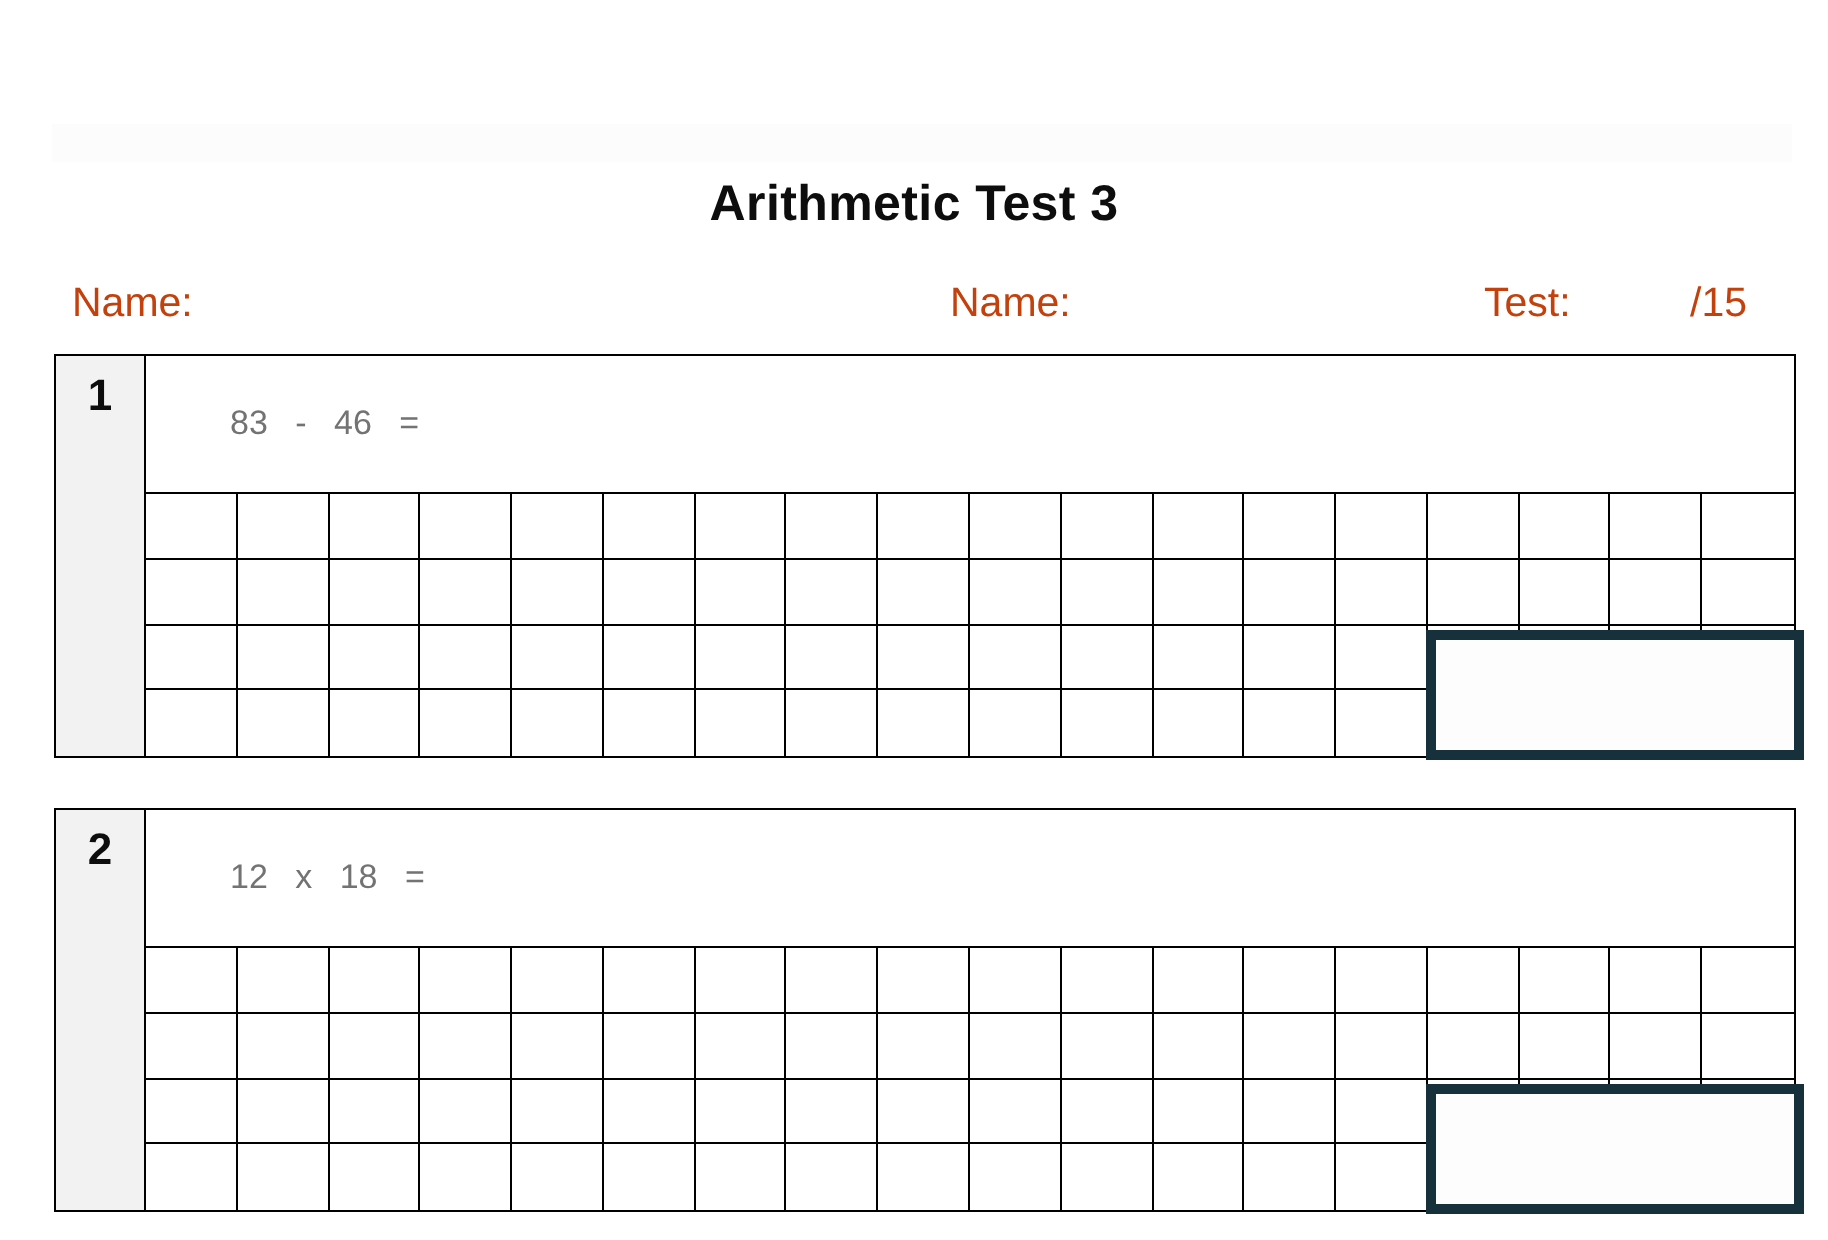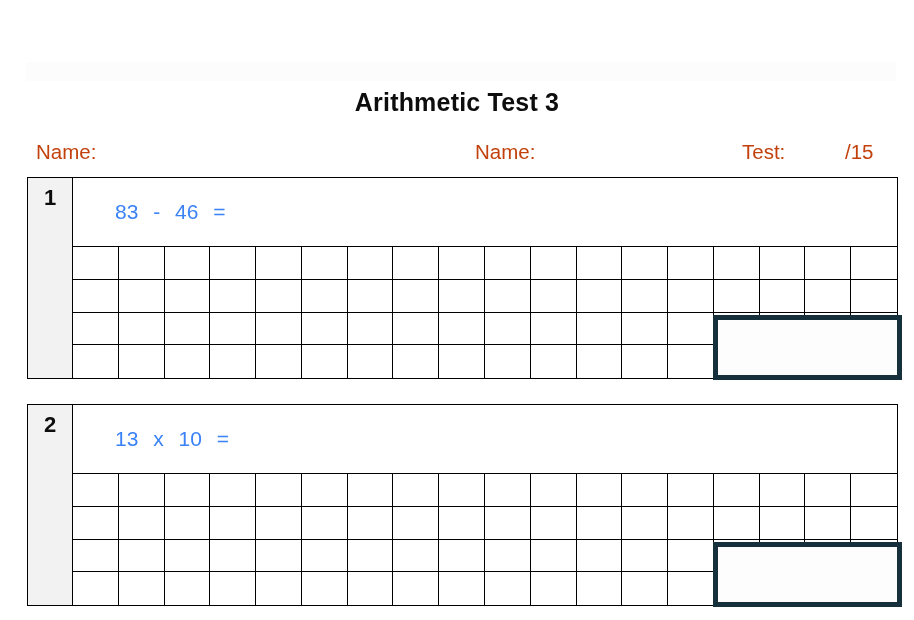--- a/index.html
+++ b/index.html
@@ -40,21 +40,21 @@
   .num-col {
     width:45px; flex:0 0 45px; background:var(--number-col-bg,#f2f2f2);
     border-right:1px solid #000; box-sizing:border-box;
     text-align:center; font-weight:bold; font-size:22px; color:#0d0d0d;
     padding-top:7px;
   }
   .q-main { flex:1; display:flex; flex-direction:column; position:relative; }
   .q-text-row {
     height:69px; flex:0 0 69px; border-bottom:1px solid var(--grid-line,#000);
     box-sizing:border-box; display:flex; align-items:center;
-    padding-left:42px; font-size:21px; color:#3b82f6; word-spacing:9px;
+    padding-left:42px; font-size:17px; color:#737373; word-spacing:9px;
   }
   .q-grid {
     flex:1; display:grid;
     grid-template-columns:repeat(var(--grid-cols,18), 1fr);
     grid-template-rows:repeat(var(--grid-rows,4), 1fr);
   }
   .cell {
     border-right:1px solid var(--grid-line,#000);
     border-bottom:1px solid var(--grid-line,#000);
   }
@@ -159,21 +159,21 @@
           <div class="cell last-row"></div>
           <div class="cell last-col last-row"></div>
         </div>
       <div class="answer-box"></div>
     </div>
   </div>
 
   <div class="question-block qb-2">
     <div class="num-col">2</div>
     <div class="q-main">
-      <div class="q-text-row">13 x 10 =</div>
+      <div class="q-text-row">12 x 18 =</div>
       <div class="q-grid">
           <div class="cell"></div>
           <div class="cell"></div>
           <div class="cell"></div>
           <div class="cell"></div>
           <div class="cell"></div>
           <div class="cell"></div>
           <div class="cell"></div>
           <div class="cell"></div>
           <div class="cell"></div>

